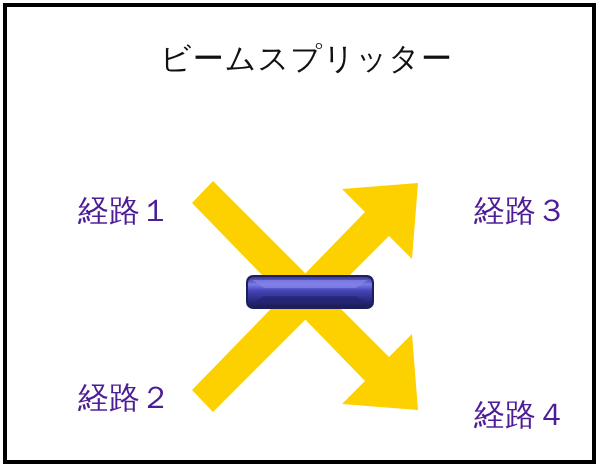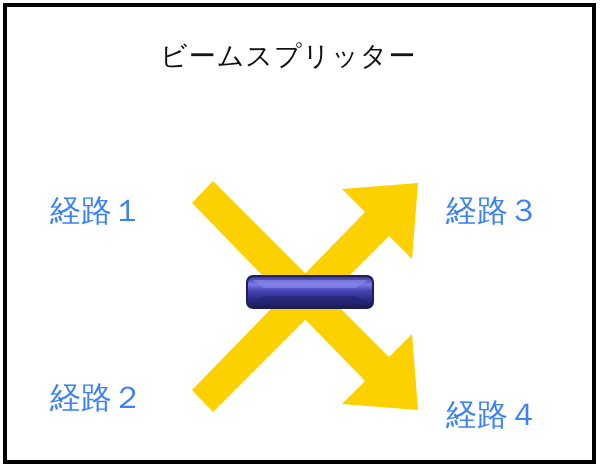--- a/index.html
+++ b/index.html
@@ -1,22 +1,22 @@
 <!DOCTYPE html>
 <html><head>
   <meta charset="utf-8">
   <style>
     html, body { margin: 0; padding: 0; background: #ffffff; }
     body { width: 600px; height: 468px; position: relative; overflow: hidden;
            font-family: "DejaVu Sans", "Liberation Sans", sans-serif; }
     .frame { position: absolute; left: 3px; top: 3px; width: 585px; height: 453px;
              border: 4px solid #000; background: #fff; }
-    .title { position: absolute; left: 160px; top: 38px; font-size: 27px; color: #111;
+    .title { position: absolute; left: 160px; top: 38px; font-size: 31px; color: #111;
              letter-spacing: 1px; white-space: nowrap; }
-    .label { position: absolute; font-size: 31px; color: #3b82f6; white-space: nowrap; }
+    .label { position: absolute; font-size: 31px; color: #4c1d95; white-space: nowrap; margin-left: 28px; }
     #l1 { left: 50px; top: 190px; }
     #l2 { left: 50px; top: 377px; }
     #l3 { left: 446px; top: 190px; }
     #l4 { left: 446px; top: 394px; }
     svg.diagram { position: absolute; left: 0; top: 0; }
   </style>
 </head>
 <body>
 
 <div class="frame"></div>

